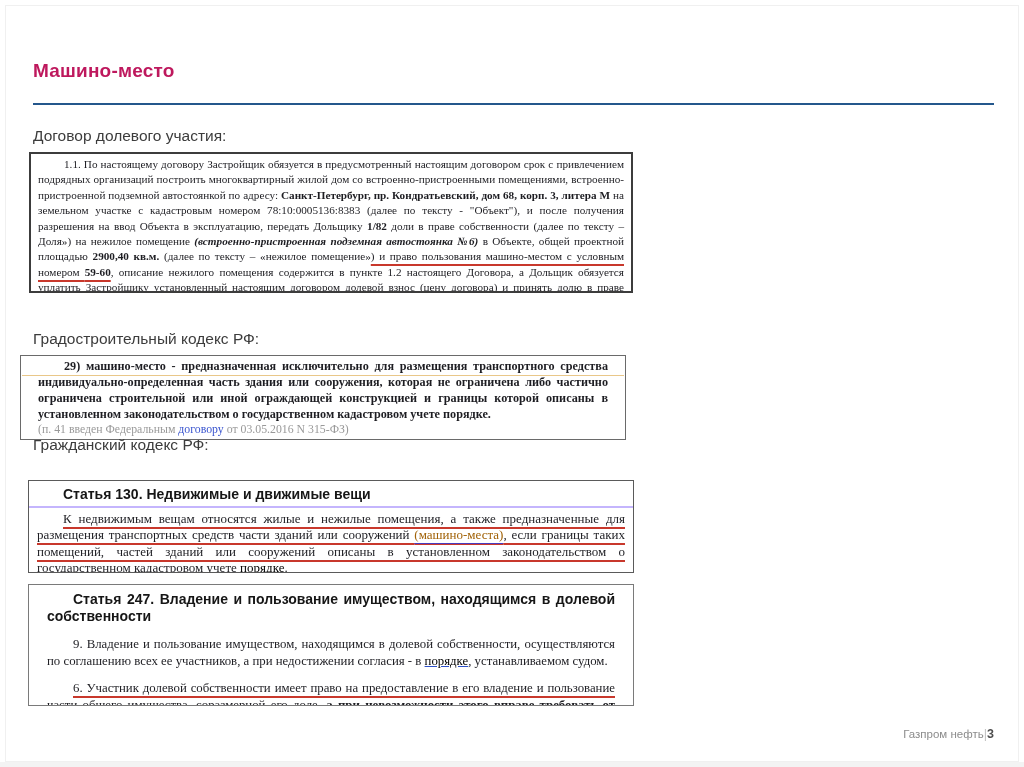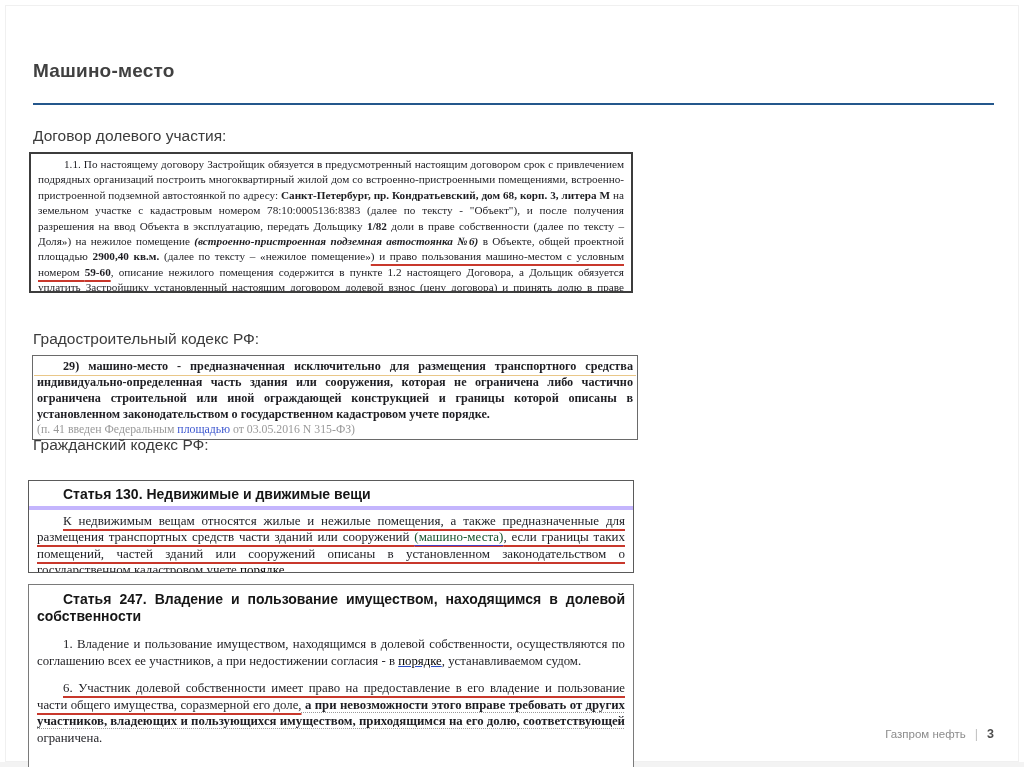--- a/index.html
+++ b/index.html
@@ -5,79 +5,79 @@
   html,body{margin:0;padding:0;}
   body{
     width:1024px;height:767px;position:relative;overflow:hidden;
     background:#ffffff;font-family:"Liberation Sans",sans-serif;
   }
   .frame{position:absolute;inset:5px;border:1px solid #f0f0f0;pointer-events:none;}
   .bottom-band{position:absolute;left:0;right:0;bottom:0;height:5px;background:#f3f3f3;}
 
   .page-title{
     position:absolute;left:33px;top:60px;
-    font-size:19px;font-weight:bold;color:#404040;letter-spacing:.2px;
+    font-size:19px;font-weight:bold;color:#be185d;letter-spacing:.2px;
   }
   .title-rule{position:absolute;left:33px;top:103px;width:961px;height:2px;background:#24578c;}
 
   .sec-label{
     position:absolute;left:33px;font-size:15.5px;color:#3c3c3c;text-align:right;
   }
   .lbl-ddu{top:127px;}
   .lbl-grad{top:330px;}
   .lbl-gk{top:436px;}
 
   .doc-box{
     position:absolute;box-sizing:border-box;background:#fff;overflow:hidden;
     font-family:"Liberation Serif",serif;color:#1d1d22;text-align:justify;
   }
   .box-ddu{left:29px;top:152px;width:604px;height:141px;border:2px solid #3c3c3c;
     padding:3px 7px;font-size:11.2px;line-height:15.4px;}
-  .box-grad{left:32px;top:355px;width:606px;height:85px;border:1px solid #6a6a6a;
-    padding:2px 4px;font-size:12.2px;line-height:16px;position:absolute;}
+  .box-grad{left:20px;top:355px;width:606px;height:85px;border:1px solid #6a6a6a;
+    padding:2px 17px;font-size:12.2px;line-height:16px;position:absolute;}
   .box-130{left:28px;top:480px;width:606px;height:93px;border:1px solid #5a5a5a;padding:0;}
-  .box-247{left:28px;top:584px;width:606px;height:184px;border:1px solid #7a7a7a;
-    padding:6px 8px;font-size:12.8px;line-height:16.5px;}
+  .box-247{left:28px;top:584px;width:606px;height:122px;border:1px solid #7a7a7a;
+    padding:6px 18px;font-size:12.8px;line-height:16.5px;}
 
   .indent{text-indent:26px;margin:0;}
   .doc-box p{margin:0;}
 
   .b{font-weight:bold;}
   .bi{font-weight:bold;font-style:italic;}
   .gray{color:#999999;}
   .link{color:#000000;text-decoration:underline;text-decoration-color:#2d50c8;}
   .linkp{color:#3a55cf;}
-  .linkv{color:#14532d;text-decoration:underline;text-decoration-color:#4a3bbf;}
+  .linkv{color:#a16207;text-decoration:underline;text-decoration-color:#4a3bbf;}
   .ured{
     text-decoration:underline;text-decoration-color:#c8382c;
     text-decoration-thickness:1.8px;text-underline-offset:3.5px;
   }
   .udot{
     text-decoration:underline dotted #9a9a9a;
     text-decoration-thickness:1px;text-underline-offset:3px;font-weight:bold;
   }
   .para-ured{
     text-decoration:underline;text-decoration-color:#c8382c;
     text-decoration-thickness:1.8px;text-underline-offset:4px;
   }
 
   .grad-note{font-size:11.8px;line-height:15px;text-align:left;margin-top:1px;}
   .grad-hl-rule{position:absolute;left:1px;right:1px;top:19px;height:1px;background:#e9c789;}
 
   .art-heading{
     font-family:"Liberation Sans",sans-serif;font-weight:bold;color:#161616;
     font-size:14px;line-height:17px;text-align:justify;text-indent:26px;margin:0;
   }
-  .box-130 .art-heading{padding:5px 8px 3px 8px;border-bottom:4px solid #c4b5fd;}
+  .box-130 .art-heading{padding:5px 8px 3px 8px;border-bottom:2px solid #c4b5fd;}
   .box-130 .art-body{padding:3px 8px;font-size:13px;line-height:16.4px;}
   .box-247 .art-heading{margin-bottom:11px;}
   .box-247 .p1{margin-bottom:11px;}
 
   .footer{
-    position:absolute;top:726px;right:30px;display:flex;align-items:center;gap:9px;
+    position:absolute;top:726px;right:30px;display:flex;align-items:center;
     font-size:11.5px;color:#8c8c8c;
   }
   .footer .divider{color:#c4c4c4;font-size:13px;}
   .footer .page-num{color:#4d4d4d;font-size:12.5px;font-weight:bold;}
 </style>
 </head>
 <body>
 
 <div class="frame"></div>
 <div class="bottom-band"></div>
@@ -87,32 +87,32 @@
 
 <div class="sec-label lbl-ddu">Договор долевого участия:</div>
 <div class="doc-box box-ddu">
   <p class="indent"><span>1.1. По настоящему договору Застройщик обязуется в предусмотренный настоящим договором срок с привлечением подрядных организаций построить многоквартирный жилой дом со встроенно-пристроенными помещениями, встроенно-пристроенной подземной автостоянкой  по адресу: </span><span class="b">Санкт-Петербург, пр. Кондратьевский, дом 68, корп. 3, литера М</span><span> на земельном участке с кадастровым номером 78:10:0005136:8383  (далее по тексту - "Объект"), и после получения разрешения на ввод Объекта в эксплуатацию, передать Дольщику </span><span class="b">1/82</span><span> доли в праве собственности (далее по тексту – Доля») на нежилое помещение </span><span class="bi">(встроенно-пристроенная подземная автостоянка №6)</span><span> в Объекте, общей проектной площадью </span><span class="b">2900,40 кв.м.</span><span> (далее по тексту – «нежилое помещение»</span><span class="ured">) и право пользования машино-местом с условным номером </span><span class="b ured">59-60</span><span>, описание нежилого помещения содержится в пункте 1.2 настоящего Договора, а Дольщик обязуется уплатить Застройщику установленный настоящим договором долевой взнос (цену договора) и принять долю в праве собственности на нежилое помещение по Акту приёма-передачи после получения разрешения на ввод Объекта в эксплуатацию.</span></p>
 </div>
 
 <div class="sec-label lbl-grad">Градостроительный кодекс РФ:</div>
 <div class="doc-box box-grad">
   <div class="grad-hl-rule"></div>
   <p class="indent"><span class="b">29) машино-место - предназначенная исключительно для размещения транспортного средства индивидуально-определенная часть здания или сооружения, которая не ограничена либо частично ограничена строительной или иной ограждающей конструкцией и границы которой описаны в установленном законодательством о государственном кадастровом учете порядке.</span></p>
-  <p class="grad-note"><span class="gray">(п. 41 введен Федеральным </span><span class="linkp">площадью</span><span class="gray"> от 03.05.2016 N 315-ФЗ)</span></p>
+  <p class="grad-note"><span class="gray">(п. 41 введен Федеральным </span><span class="linkp">договору</span><span class="gray"> от 03.05.2016 N 315-ФЗ)</span></p>
 </div>
 
 <div class="sec-label lbl-gk">Гражданский кодекс РФ:</div>
 <div class="doc-box box-130">
   <p class="art-heading">Статья 130. Недвижимые и движимые вещи</p>
   <p class="art-body indent para-ured"><span>К недвижимым вещам относятся жилые и нежилые помещения, а также предназначенные для размещения транспортных средств части зданий или сооружений </span><span class="linkv">(машино-места)</span><span>, если границы таких помещений, частей зданий или сооружений описаны в установленном законодательством о государственном кадастровом учете </span><span class="link">порядке</span><span>.</span></p>
 </div>
 
 <div class="doc-box box-247">
   <p class="art-heading">Статья 247. Владение и пользование имуществом, находящимся в долевой собственности</p>
-  <p class="p1 indent"><span>1. Владение и пользование имуществом, находящимся в долевой собственности, осуществляются по соглашению всех ее участников, а при недостижении согласия - в </span><span class="link">порядке</span><span>, устанавливаемом судом.</span></p>
+  <p class="p1 indent"><span>9. Владение и пользование имуществом, находящимся в долевой собственности, осуществляются по соглашению всех ее участников, а при недостижении согласия - в </span><span class="link">порядке</span><span>, устанавливаемом судом.</span></p>
   <p class="p2 indent"><span class="ured">6. Участник долевой собственности имеет право на предоставление в его владение и пользование части общего имущества, соразмерной его доле,</span><span class="udot"> а при невозможности этого вправе требовать от других участников, владеющих и пользующихся имуществом, приходящимся на его долю, соответствующей</span><span> ограничена.</span></p>
 </div>
 
 <div class="footer">
   <span>Газпром нефть</span>
   <span class="divider">|</span>
   <span class="page-num">3</span>
 </div>
 
 </body></html>

